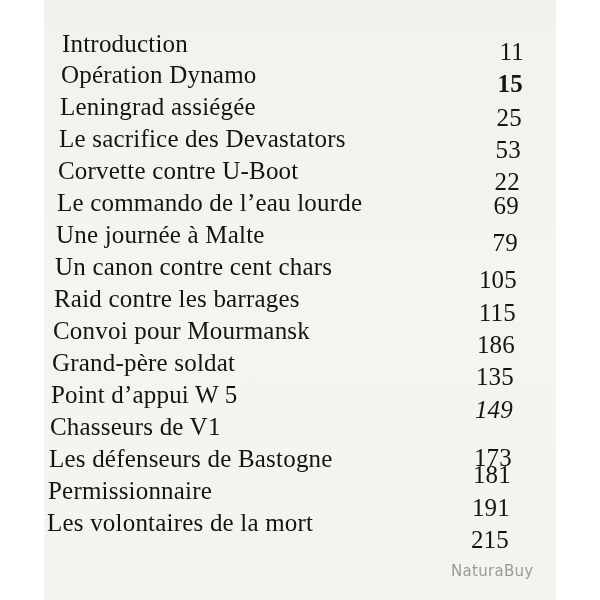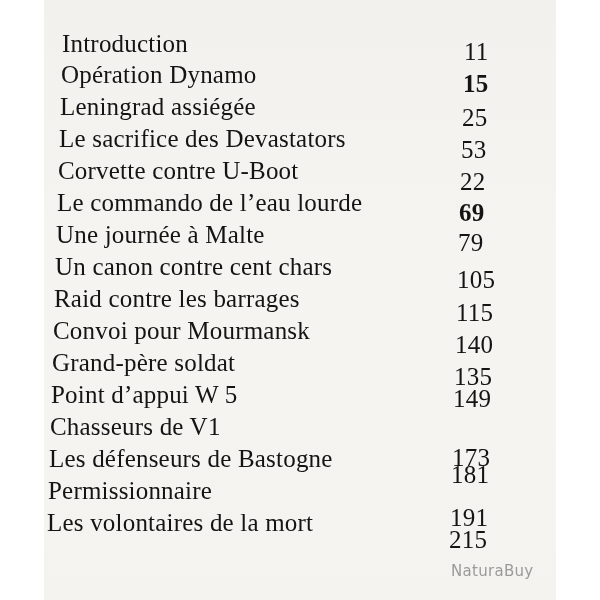--- a/index.html
+++ b/index.html
@@ -43,21 +43,21 @@
     .toc-title {
       position: absolute;
       left: 0;
       top: 0;
       white-space: nowrap;
     }
     .toc-page {
       position: absolute;
       top: 0;
       white-space: nowrap;
-      text-align: left;
+      text-align: right;
       width: 60px;
     }
     .watermark {
       position: absolute;
       left: 451px;
       top: 562px;
       font-family: "DejaVu Sans", "Liberation Sans", sans-serif;
       font-size: 15px;
       color: #9a9a9a;
       letter-spacing: 0.3px;
@@ -84,57 +84,57 @@
   <li class="toc-row" style="left:59px; top:123px;">
     <span class="toc-title">Le sacrifice des Devastators</span>
     <span class="toc-page" style="left:402px; top:11px;">53</span>
   </li>
   <li class="toc-row" style="left:58px; top:155px;">
     <span class="toc-title">Corvette contre U-Boot</span>
     <span class="toc-page" style="left:402px; top:11px;">22</span>
   </li>
   <li class="toc-row" style="left:57px; top:187px;">
     <span class="toc-title">Le commando de l’eau lourde</span>
-    <span class="toc-page" style="left:402px; top:10px;font-weight:bold;">69</span>
+    <span class="toc-page" style="left:402px; top:3px;">69</span>
   </li>
   <li class="toc-row" style="left:56px; top:219px;">
     <span class="toc-title">Une journée à Malte</span>
     <span class="toc-page" style="left:402px; top:8px;">79</span>
   </li>
   <li class="toc-row" style="left:55px; top:251px;">
     <span class="toc-title">Un canon contre cent chars</span>
     <span class="toc-page" style="left:402px; top:13px;">105</span>
   </li>
   <li class="toc-row" style="left:54px; top:283px;">
     <span class="toc-title">Raid contre les barrages</span>
     <span class="toc-page" style="left:402px; top:14px;">115</span>
   </li>
   <li class="toc-row" style="left:53px; top:315px;">
     <span class="toc-title">Convoi pour Mourmansk</span>
-    <span class="toc-page" style="left:402px; top:14px;">140</span>
+    <span class="toc-page" style="left:402px; top:14px;">186</span>
   </li>
   <li class="toc-row" style="left:52px; top:347px;">
     <span class="toc-title">Grand-père soldat</span>
     <span class="toc-page" style="left:402px; top:14px;">135</span>
   </li>
   <li class="toc-row" style="left:51px; top:379px;">
     <span class="toc-title">Point d’appui W 5</span>
-    <span class="toc-page" style="left:402px; top:4px;">149</span>
+    <span class="toc-page" style="left:402px; top:15px;font-style:italic;">149</span>
   </li>
   <li class="toc-row" style="left:50px; top:411px;">
     <span class="toc-title">Chasseurs de V1</span>
     <span class="toc-page" style="left:402px; top:31px;">173</span>
   </li>
   <li class="toc-row" style="left:49px; top:443px;">
     <span class="toc-title">Les défenseurs de Bastogne</span>
     <span class="toc-page" style="left:402px; top:16px;">181</span>
   </li>
   <li class="toc-row" style="left:48px; top:475px;">
     <span class="toc-title">Permissionnaire</span>
-    <span class="toc-page" style="left:402px; top:27px;">191</span>
+    <span class="toc-page" style="left:402px; top:17px;">191</span>
   </li>
   <li class="toc-row" style="left:47px; top:507px;">
     <span class="toc-title">Les volontaires de la mort</span>
     <span class="toc-page" style="left:402px; top:17px;">215</span>
   </li>
 </ul>
 
 <div class="watermark">NaturaBuy</div>
 
 </body></html>

